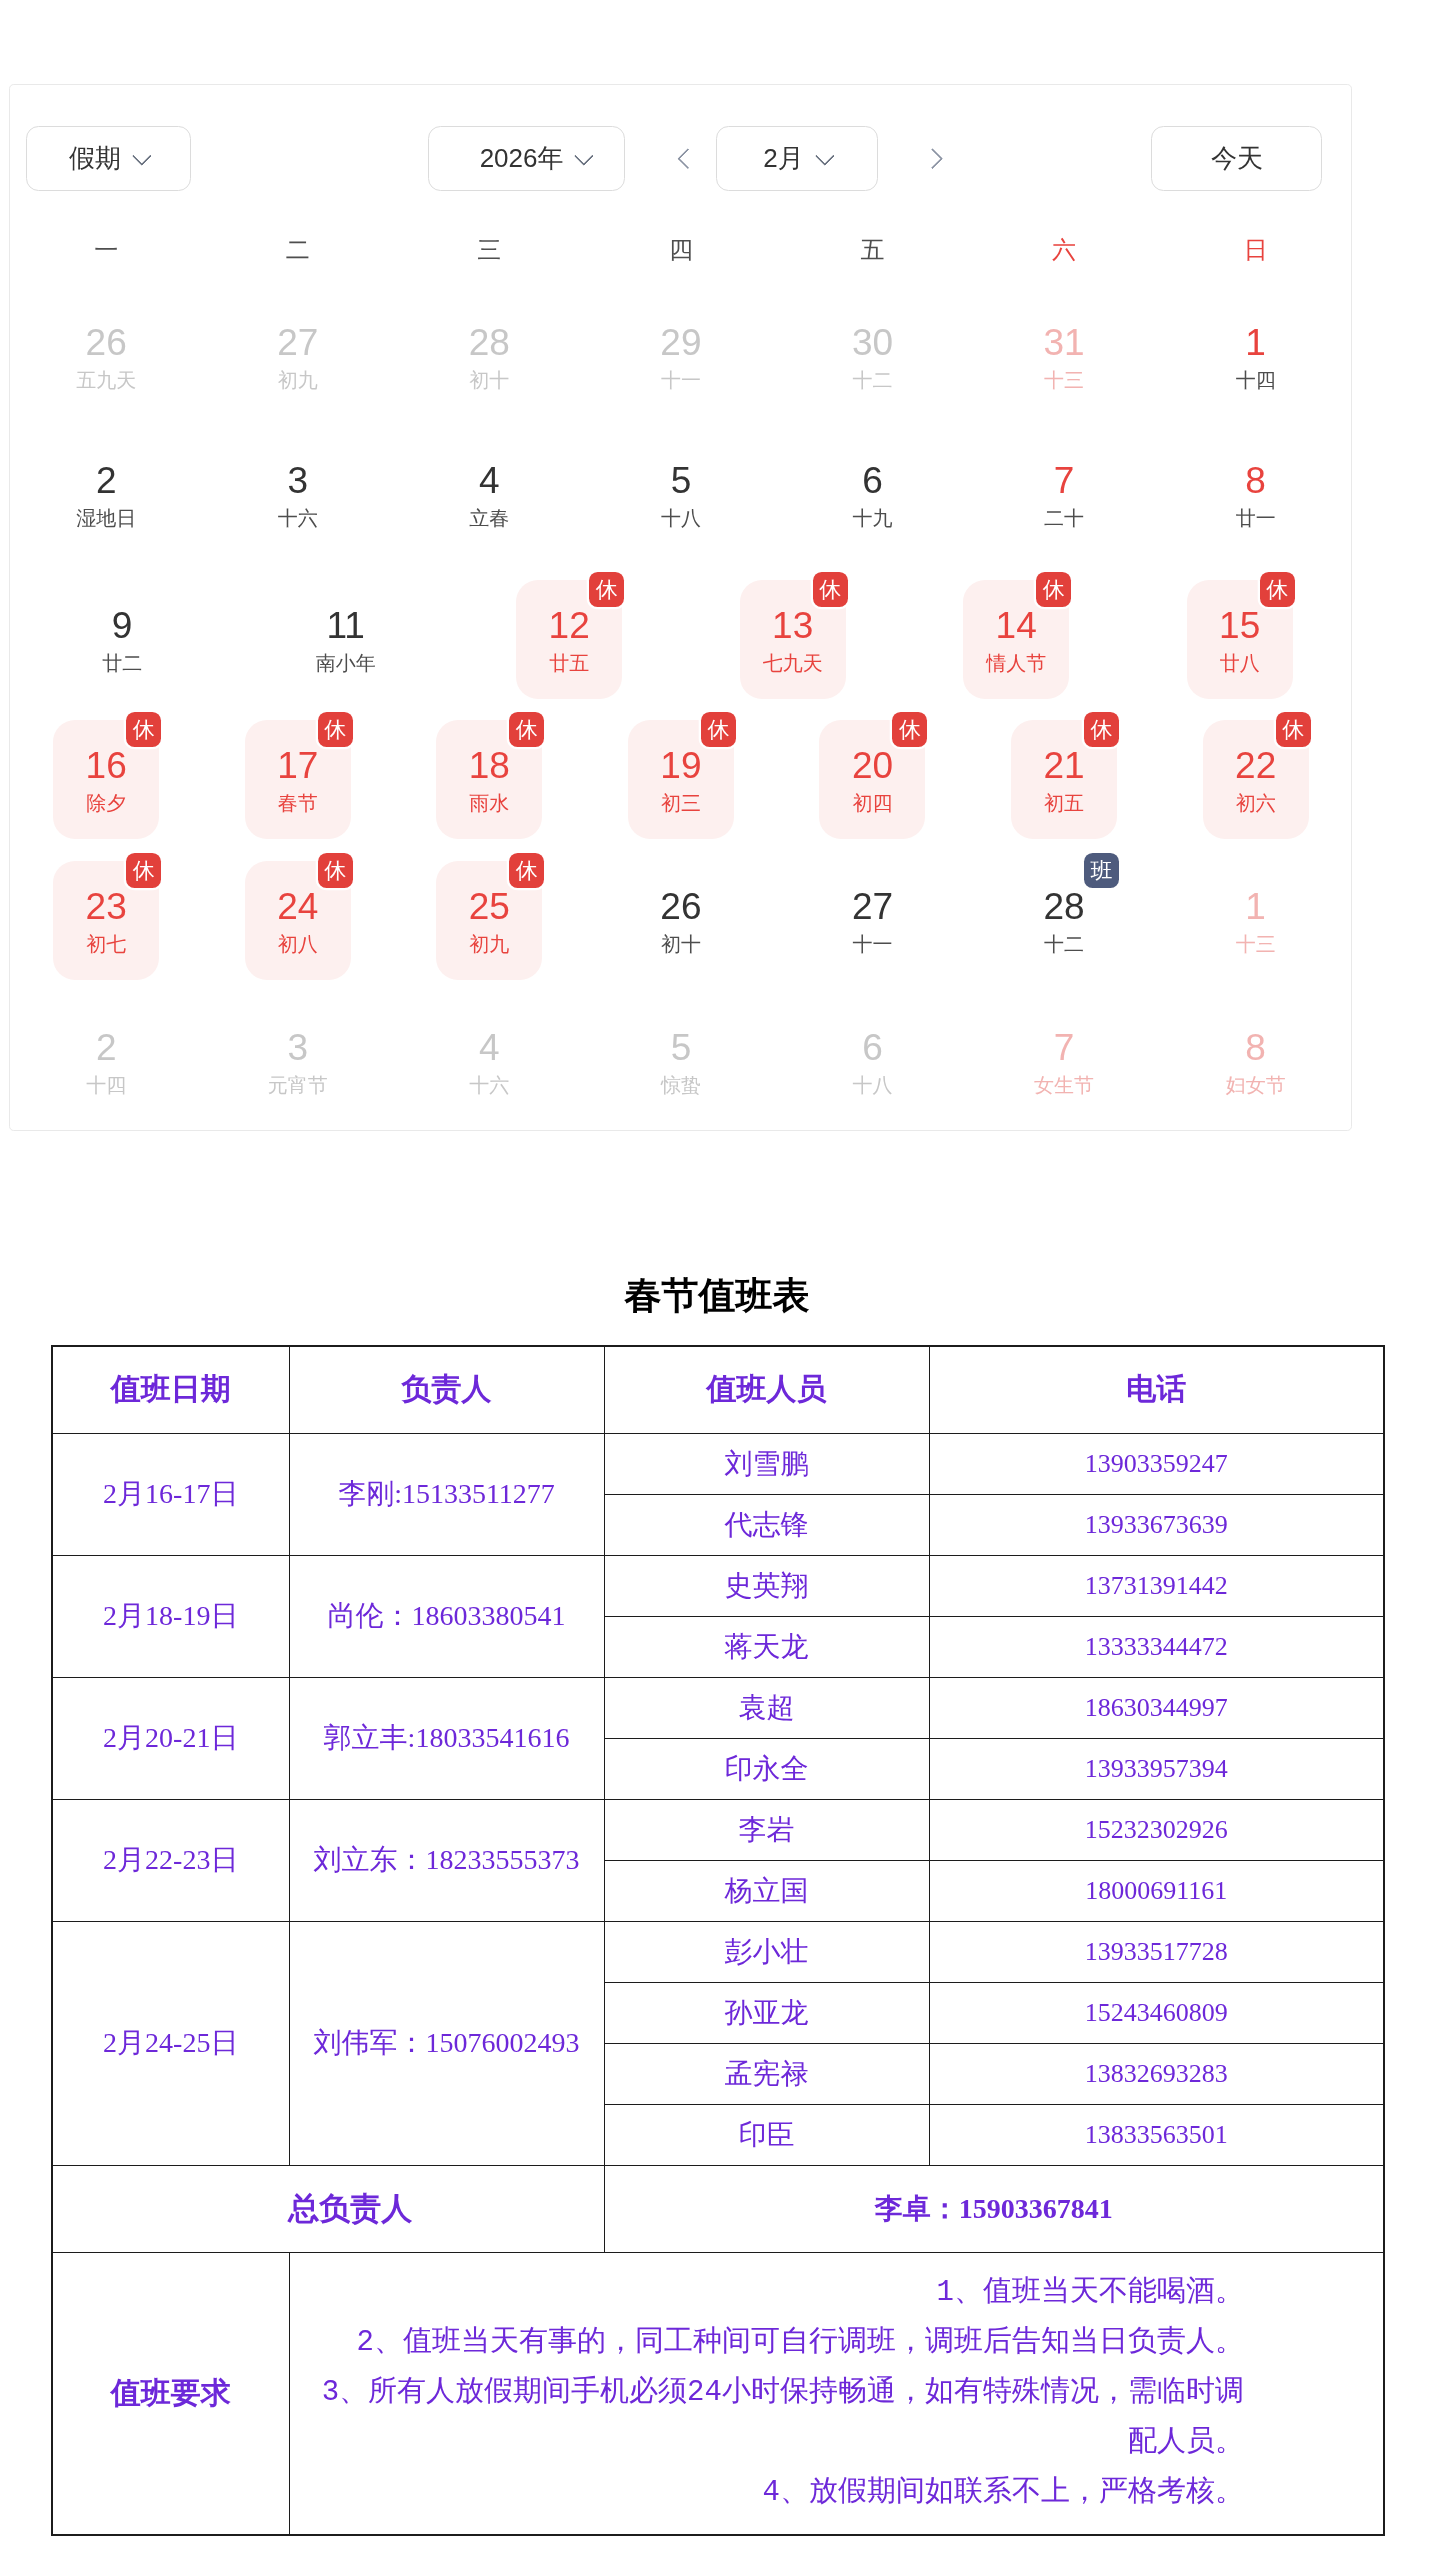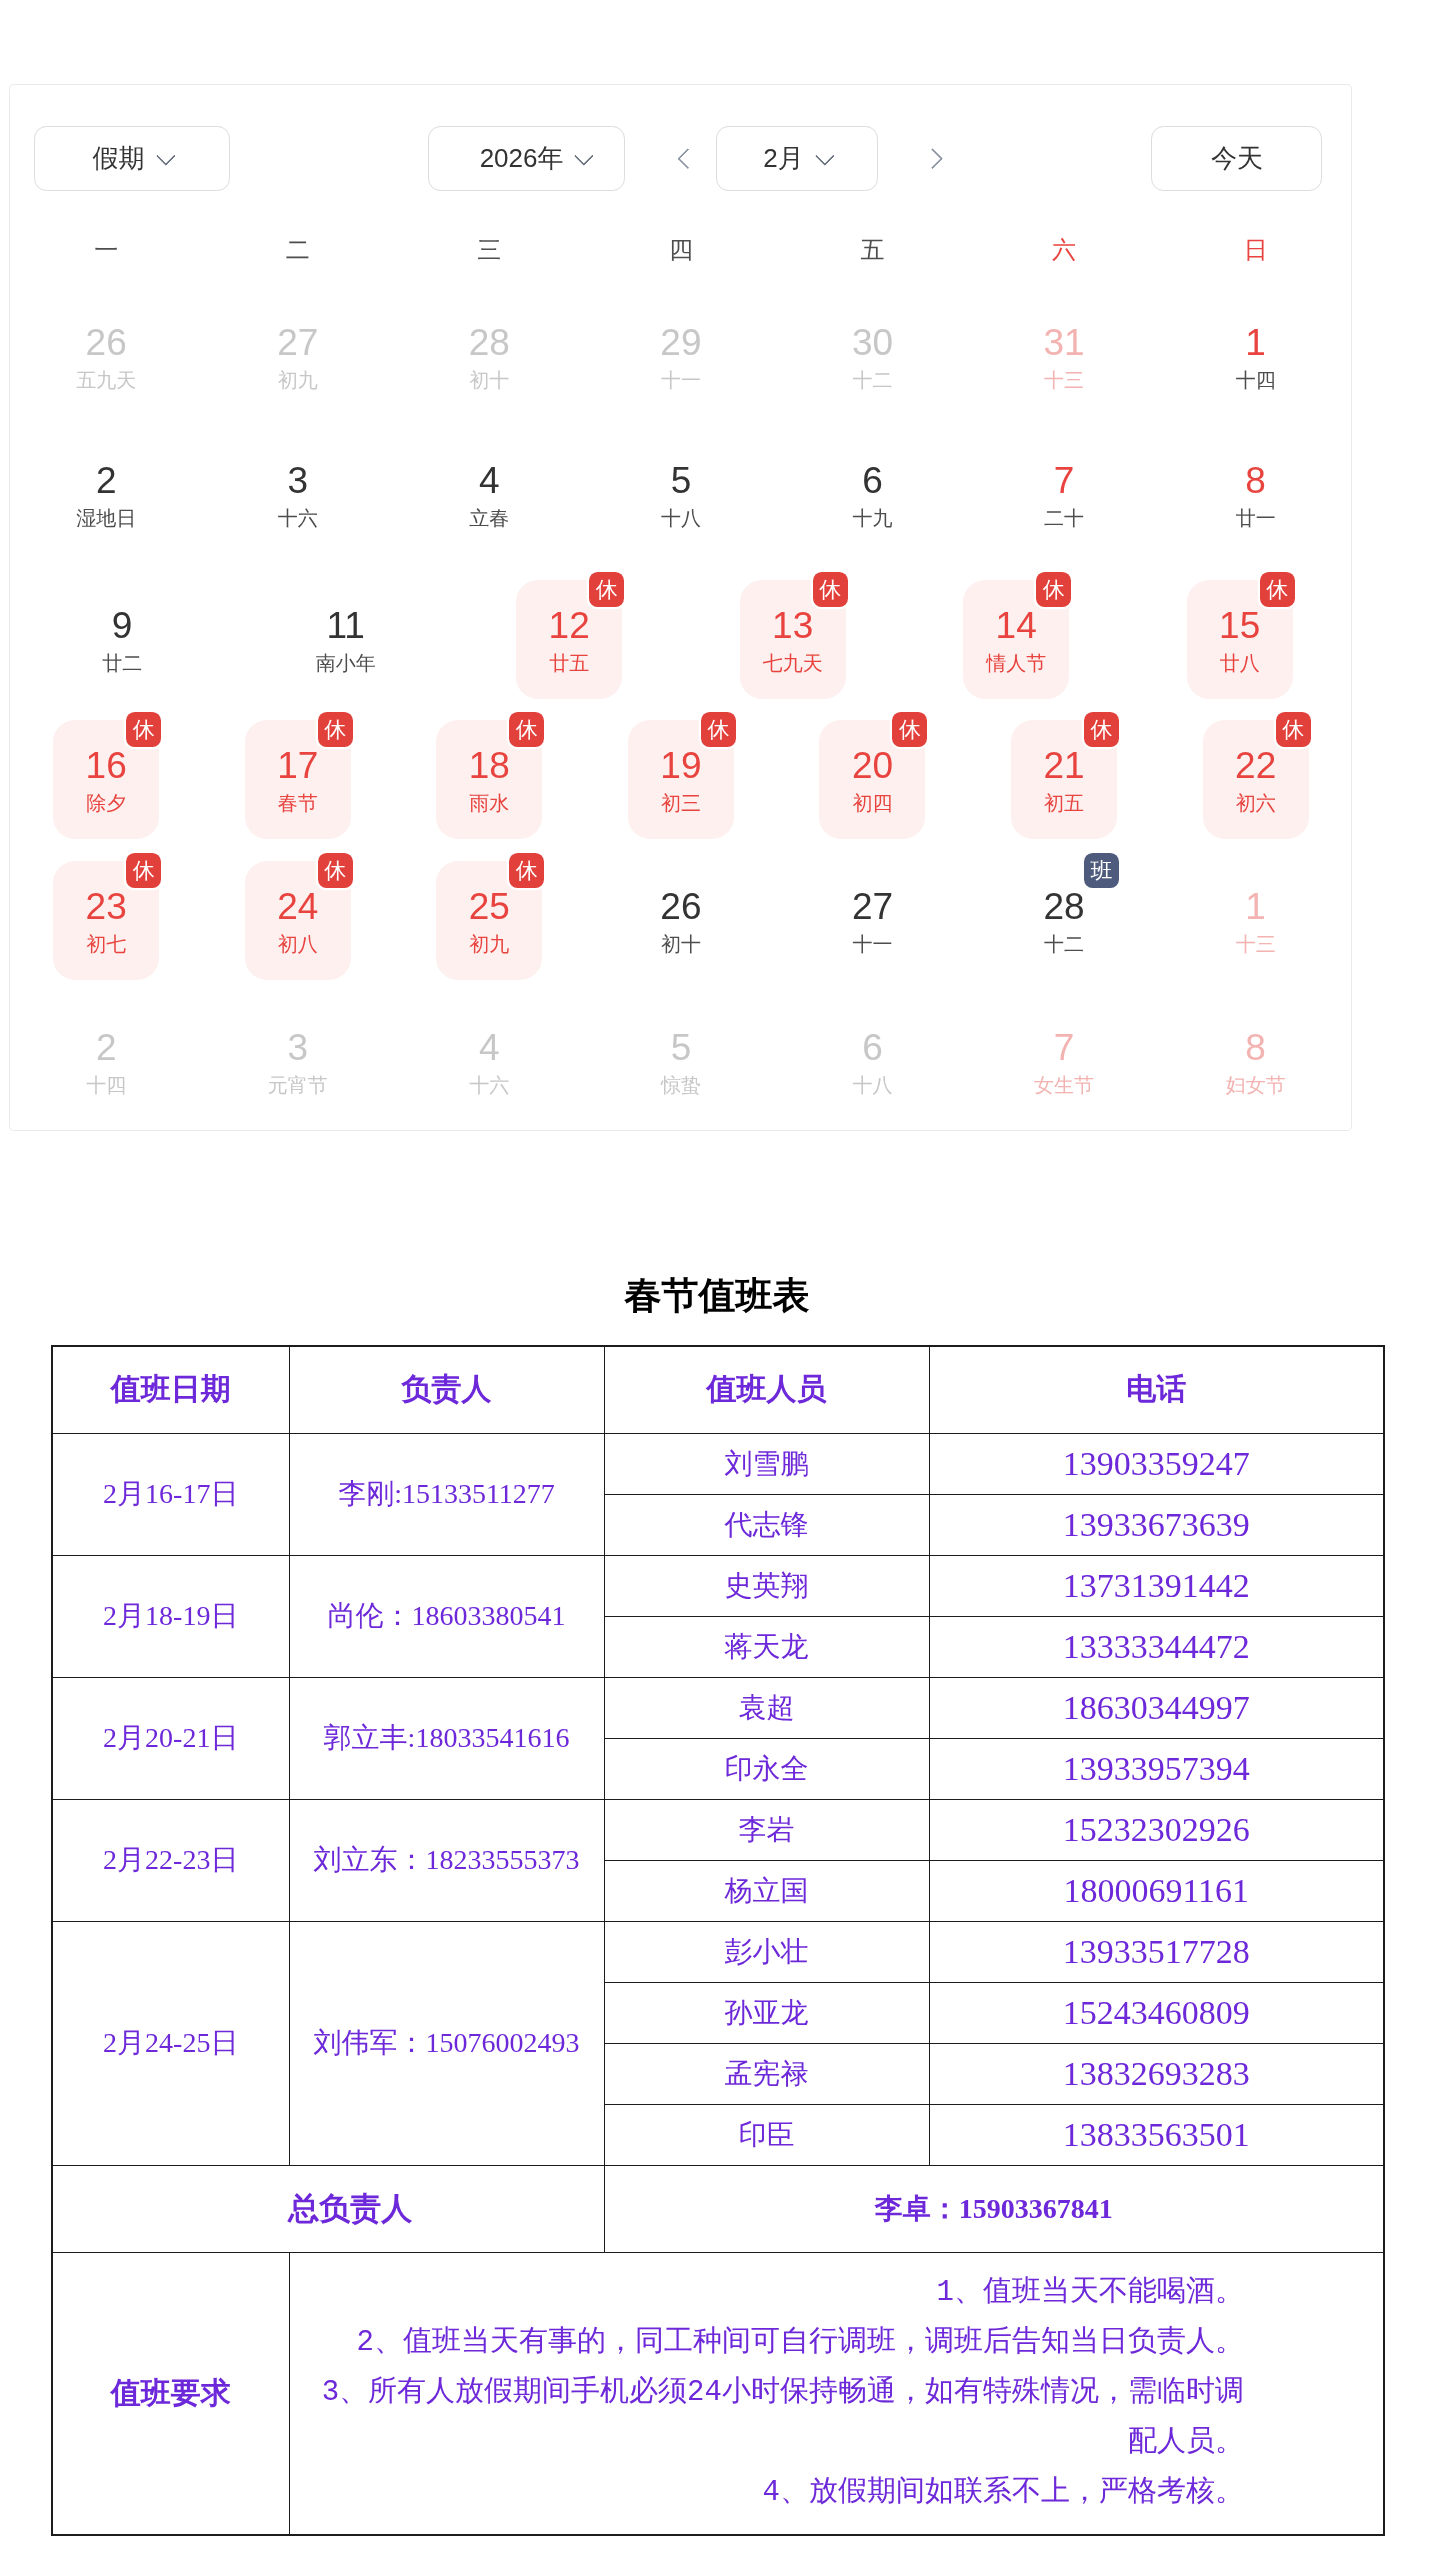--- a/index.html
+++ b/index.html
@@ -12,21 +12,21 @@
        font-family:"Liberation Sans","DejaVu Sans",sans-serif;}
   .stage{position:relative;width:1433px;height:2576px;overflow:hidden;background:#fff;}
 
   
   .calendar-card{position:absolute;left:9.4px;top:84px;width:1343px;height:1047px;
     background:#fff;border:0.8px solid #e9e9e9;border-radius:4.7px;box-sizing:border-box;}
   .toolbar{position:absolute;left:0;top:41px;width:100%;height:66px;}
   .btn{position:absolute;top:0;height:65px;border:0.8px solid #dcdcdc;border-radius:12.5px;
     background:#fff;display:flex;align-items:center;justify-content:center;gap:14px;
     font-size:26px;color:#333;box-sizing:border-box;cursor:pointer;font-family:inherit;}
-  .btn-holiday{left:24px;width:196px;}
+  .btn-holiday{left:16px;width:165px;}
   .btn-year{left:418px;width:197px;padding-left:23px;}
   .btn-month{left:706px;width:162px;}
   .btn-today{left:1141px;width:171px;}
   .chev{width:11.7px;height:11.7px;border-right:2.3px solid #6a7280;border-bottom:2.3px solid #6a7280;
     transform:rotate(45deg);margin-top:-6.2px;border-radius:0.8px;flex:0 0 auto;}
   .nav-arrow{position:absolute;top:0;width:36px;height:65px;display:flex;
     align-items:center;justify-content:center;cursor:pointer;}
   .nav-arrow .chev{margin-top:0;width:13.3px;height:13.3px;border-color:#8b93a3;}
   .nav-prev{left:659px;}
   .nav-prev .chev{transform:rotate(135deg);}
@@ -58,21 +58,21 @@
   .roster-title{position:absolute;left:51px;top:1246px;width:1332px;text-align:center;
     font-family:"Liberation Serif","DejaVu Serif",serif;font-size:37px;font-weight:700;color:#000;}
   .roster-table{position:absolute;left:51px;top:1345px;width:1332px;
     border-collapse:collapse;table-layout:fixed;background:#fff;
     font-family:"Liberation Serif","DejaVu Serif",serif;color:#6d28d9;
     border:2.3px solid var(--table-border);}
   .roster-table th,.roster-table td{border:1.6px solid var(--table-border);
     text-align:center;vertical-align:middle;padding:0;overflow:hidden;}
   .roster-table th{font-size:30px;font-weight:700;}
   td.c-date,td.c-leader,td.c-name{font-size:28px;}
-  td.c-phone{font-size:34px;margin-top:31px;}
+  td.c-phone{font-size:26px;margin-top:31px;}
   td.chief-label{font-size:31px;font-weight:700;padding-left:44px;}
   td.chief-value{font-size:28px;font-weight:700;}
   td.rules-label{font-size:30px;font-weight:700;}
   td.rules-cell{text-align:right;padding:12.5px 15.6px 12.5px 9.4px;font-family:Liberation Mono, monospace;}
   .rules-text{max-width:945px;font-size:29px;line-height:50px;}
 </style>
 </head>
 <body>
 
 <div class="stage">

